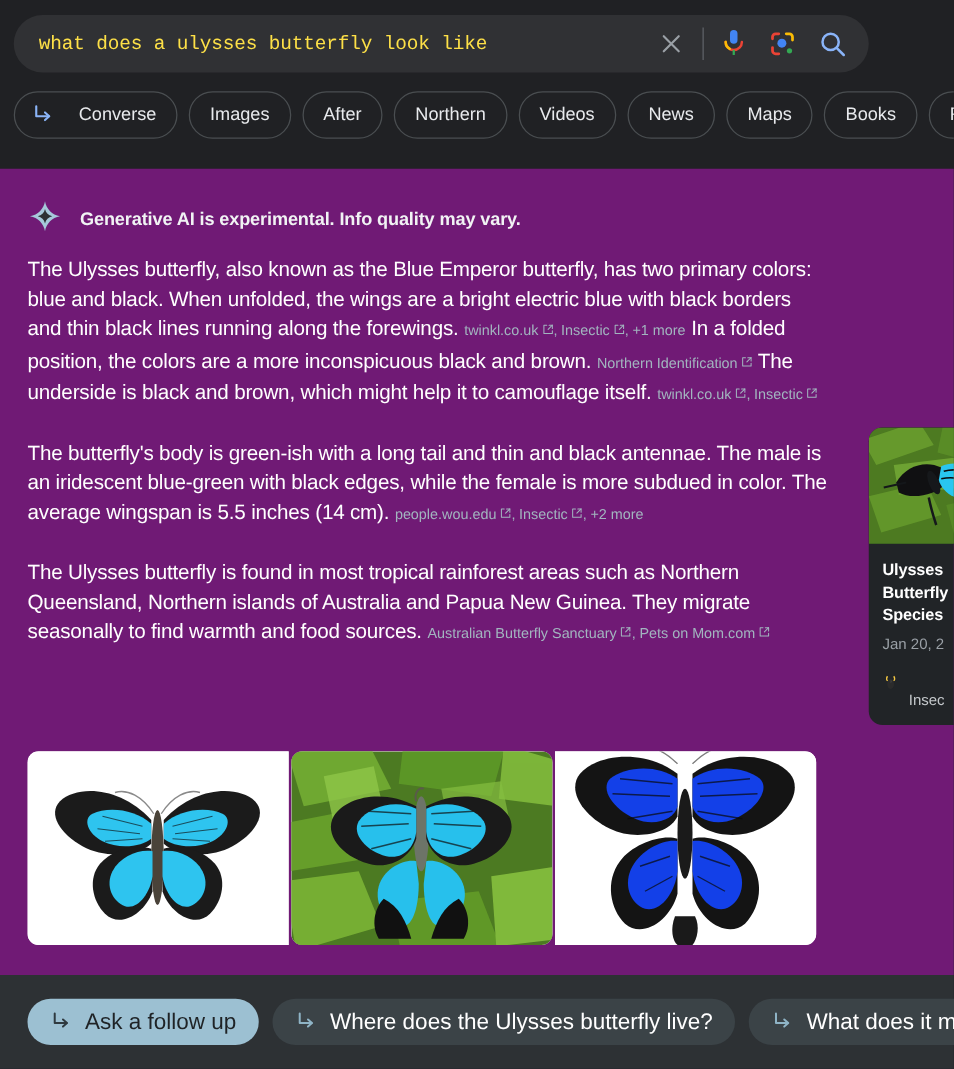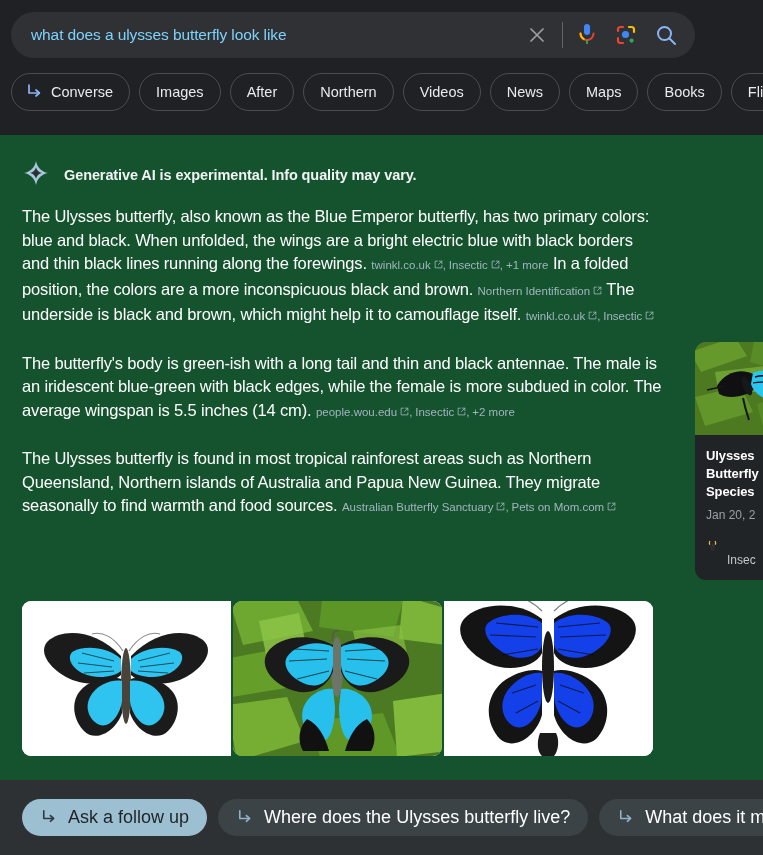--- a/index.html
+++ b/index.html
@@ -26,22 +26,22 @@
     border-radius: 24px;
     display: flex;
     align-items: center;
     padding: 0 14px 0 20px;
   }
   #search-input {
     flex: 1;
     background: transparent;
     border: none;
     outline: none;
-    color: #7dd3fc;
-    font-family: Liberation Sans, sans-serif;
+    color: #fde047;
+    font-family: Liberation Mono, monospace;
     font-size: 15.5px;
     letter-spacing: -0.1px;
   }
   .sb-icon {
     flex: none;
     display: flex;
     align-items: center;
     justify-content: center;
     cursor: pointer;
   }
@@ -63,37 +63,37 @@
     display: flex;
     gap: 9px;
     align-items: center;
   }
   .filter-chip {
     height: 38px;
     border: 1px solid #4a4e51;
     border-radius: 19px;
     display: flex;
     align-items: center;
-    gap: 8px;
+    gap: 20px;
     padding: 16px 16px;
     color: #e8eaed;
     font-size: 14.5px;
     white-space: nowrap;
     cursor: pointer;
     background: transparent;
   }
   .filter-chip.active { padding-left: 13px; }
   .chip-arrow { display: flex; align-items: center; }
 
   
   #content {
     position: absolute;
     left: 0; top: 135px;
     width: 763px; height: 645px;
-    background: #14532d;
+    background: #701a75;
     overflow: hidden;
   }
 
   #ai-notice {
     position: absolute;
     left: 22px; top: 24px;
     display: flex;
     align-items: center;
     gap: 14px;
   }

